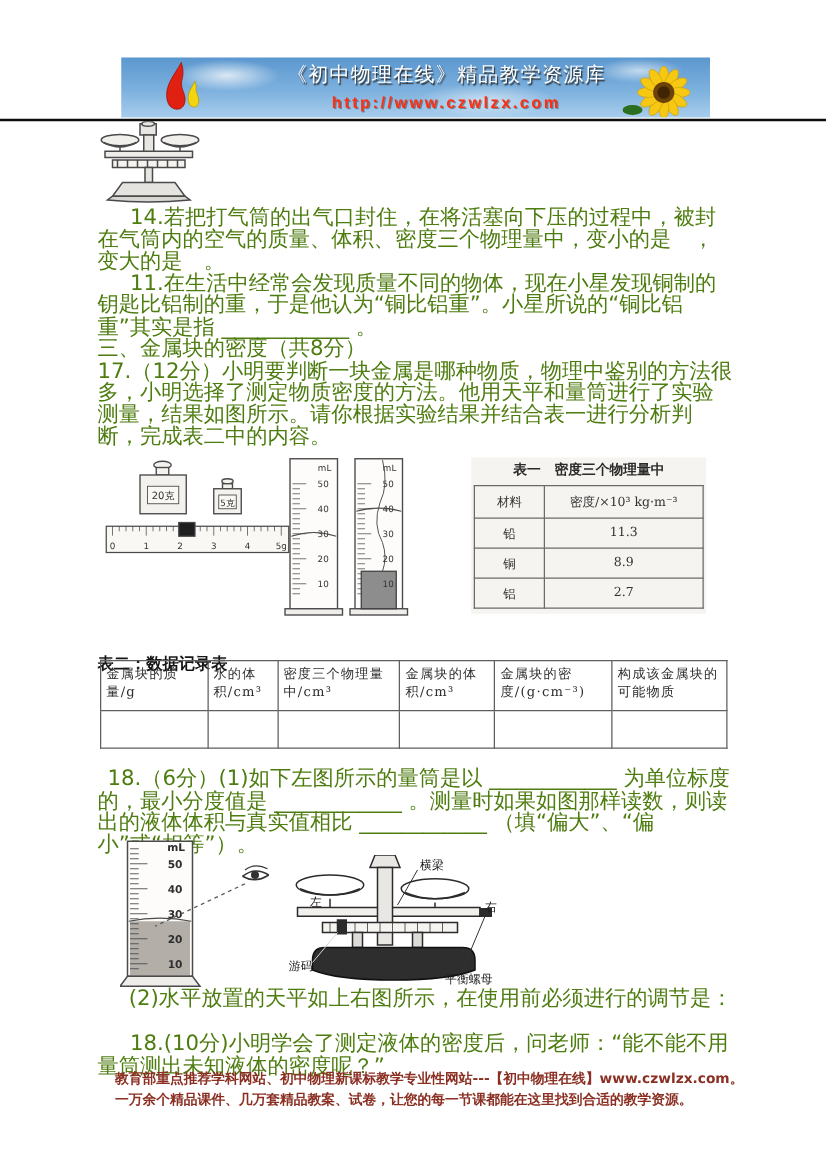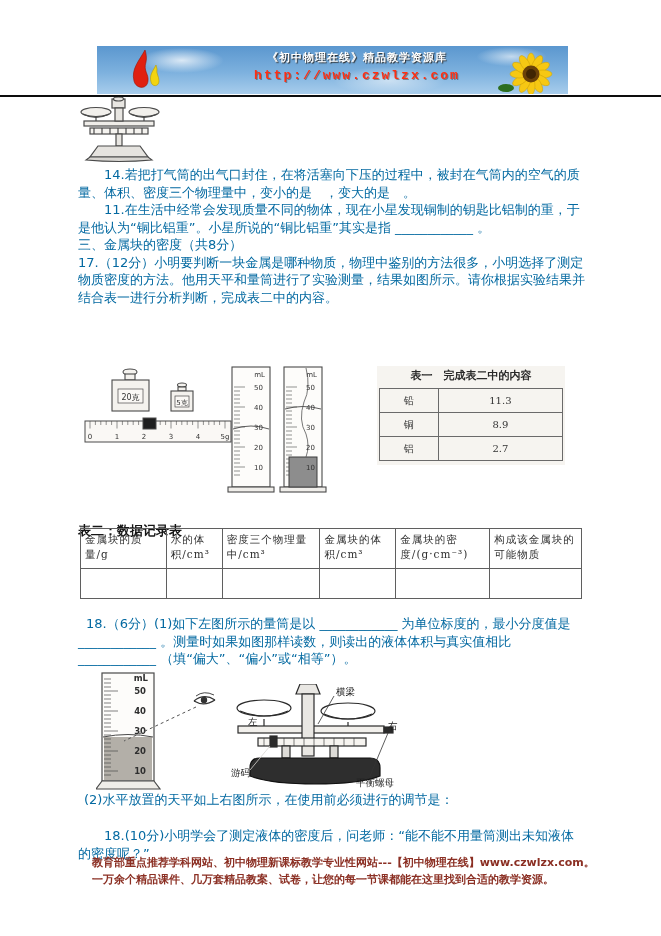--- a/index.html
+++ b/index.html
@@ -16,34 +16,34 @@
     background:
       radial-gradient(ellipse 60px 18px at 18% 30%, rgba(255,255,255,.75), rgba(255,255,255,0) 70%),
       radial-gradient(ellipse 80px 20px at 62% 72%, rgba(255,255,255,.55), rgba(255,255,255,0) 70%),
       radial-gradient(ellipse 50px 14px at 88% 22%, rgba(255,255,255,.6), rgba(255,255,255,0) 70%),
       linear-gradient(180deg, #5b97cf 0%, #7db1de 55%, #a8cdec 100%);
     overflow:hidden;
   }
   .banner-logo { position:absolute; left:32px; top:3px; }
   .banner-text { position:absolute; left:110px; top:4px; width:300px; text-align:center; }
   .banner-title {
-    font-size:11px; font-weight:bold; color:#ffffff; letter-spacing:1px;
+    font-size:16px; font-weight:normal; color:#ffffff; letter-spacing:1px;
     text-shadow:1px 1px 1px #2a2a2a;
     white-space:nowrap;
   }
   .banner-url {
-    margin-top:3px; font-family:Liberation Mono, monospace;
+    margin-top:3px; font-family:Liberation Sans, sans-serif;
     font-size:13px; font-weight:bold; color:#ff2e12; letter-spacing:2px;
     text-shadow:1px 1px 0 rgba(60,60,60,.5);
   }
   .banner-sunflower { position:absolute; right:14px; top:4px; }
   .banner-underline { position:absolute; left:0; top:95px; width:661px; height:2px; background:#0d0d0d; }
 
   
-  .tx { position:absolute; left:78px; width:508px; font-size:13px; line-height:17.5px; color:#0369a1; }
+  .tx { position:absolute; left:78px; width:508px; font-size:17px; line-height:17.5px; color:#4d7c0f; }
   .ind { text-indent:26px; }
 
   
   .t1-wrap { position:absolute; left:377px; top:366px; width:188px; background:#f6f4f0; padding:2px 0 4px 0; }
   .t1-title { text-align:center; font-weight:bold; font-size:11px; color:#2a2a2a; margin-bottom:5px;
               font-family:"DejaVu Serif", serif; }
   table { border-collapse:collapse; }
   .t1 { width:184px; margin:0 auto; font-family:"DejaVu Serif", serif; font-size:10px; color:#333; }
   .t1 th, .t1 td { border:1px solid #6a6a6a; text-align:center; font-weight:normal; }
   .t1 th { height:26px; }
@@ -274,23 +274,27 @@
       <text x="31" y="24.5">50</text>
       <text x="31" y="44.5">40</text>
       <text x="31" y="64.5">30</text>
       <text x="31" y="84.5">20</text>
       <text x="31" y="104.5">10</text>
     </g>
   </g>
 </svg>
 
 <div class="t1-wrap">
-  <div class="t1-title">表一　完成表二中的内容</div>
+  <div class="t1-title">表一　密度三个物理量中</div>
   <table class="t1">
     <tbody>
+        <tr>
+      <th class="c-mat">材料</th>
+      <th>密度/×10³ kg·m⁻³</th>
+    </tr>
     <tr>
       <td>铅</td>
       <td>11.3</td>
     </tr>
     <tr>
       <td>铜</td>
       <td>8.9</td>
     </tr>
     <tr>
       <td>铝</td>
@@ -420,20 +424,20 @@
   <line x1="140" y1="92" x2="158" y2="49" stroke="#333" stroke-width="0.8"></line>
   <g font-size="9.5" fill="#1c1c1c">
     <text x="106" y="11">横梁</text>
     <text x="18" y="41">左</text>
     <text x="158" y="45">右</text>
     <text x="1" y="92">游码</text>
     <text x="126" y="102">平衡螺母</text>
   </g>
 </svg>
 
-<div class="tx" style="top:791px; left:84px; width:502px;">
+<div class="tx" style="top:791px; left:84px; width:502px;text-align:right;">
   <p>(2)水平放置的天平如上右图所示，在使用前必须进行的调节是：</p>
 </div>
 <div class="tx" style="top:827px;">
   <p class="ind">18.(10分)小明学会了测定液体的密度后，问老师：“能不能不用量筒测出未知液体的密度呢？”</p>
 </div>
 
 <div class="footer">教育部重点推荐学科网站、初中物理新课标教学专业性网站---【初中物理在线】www.czwlzx.com。一万余个精品课件、几万套精品教案、试卷，让您的每一节课都能在这里找到合适的教学资源。</div>
 
 </body></html>

